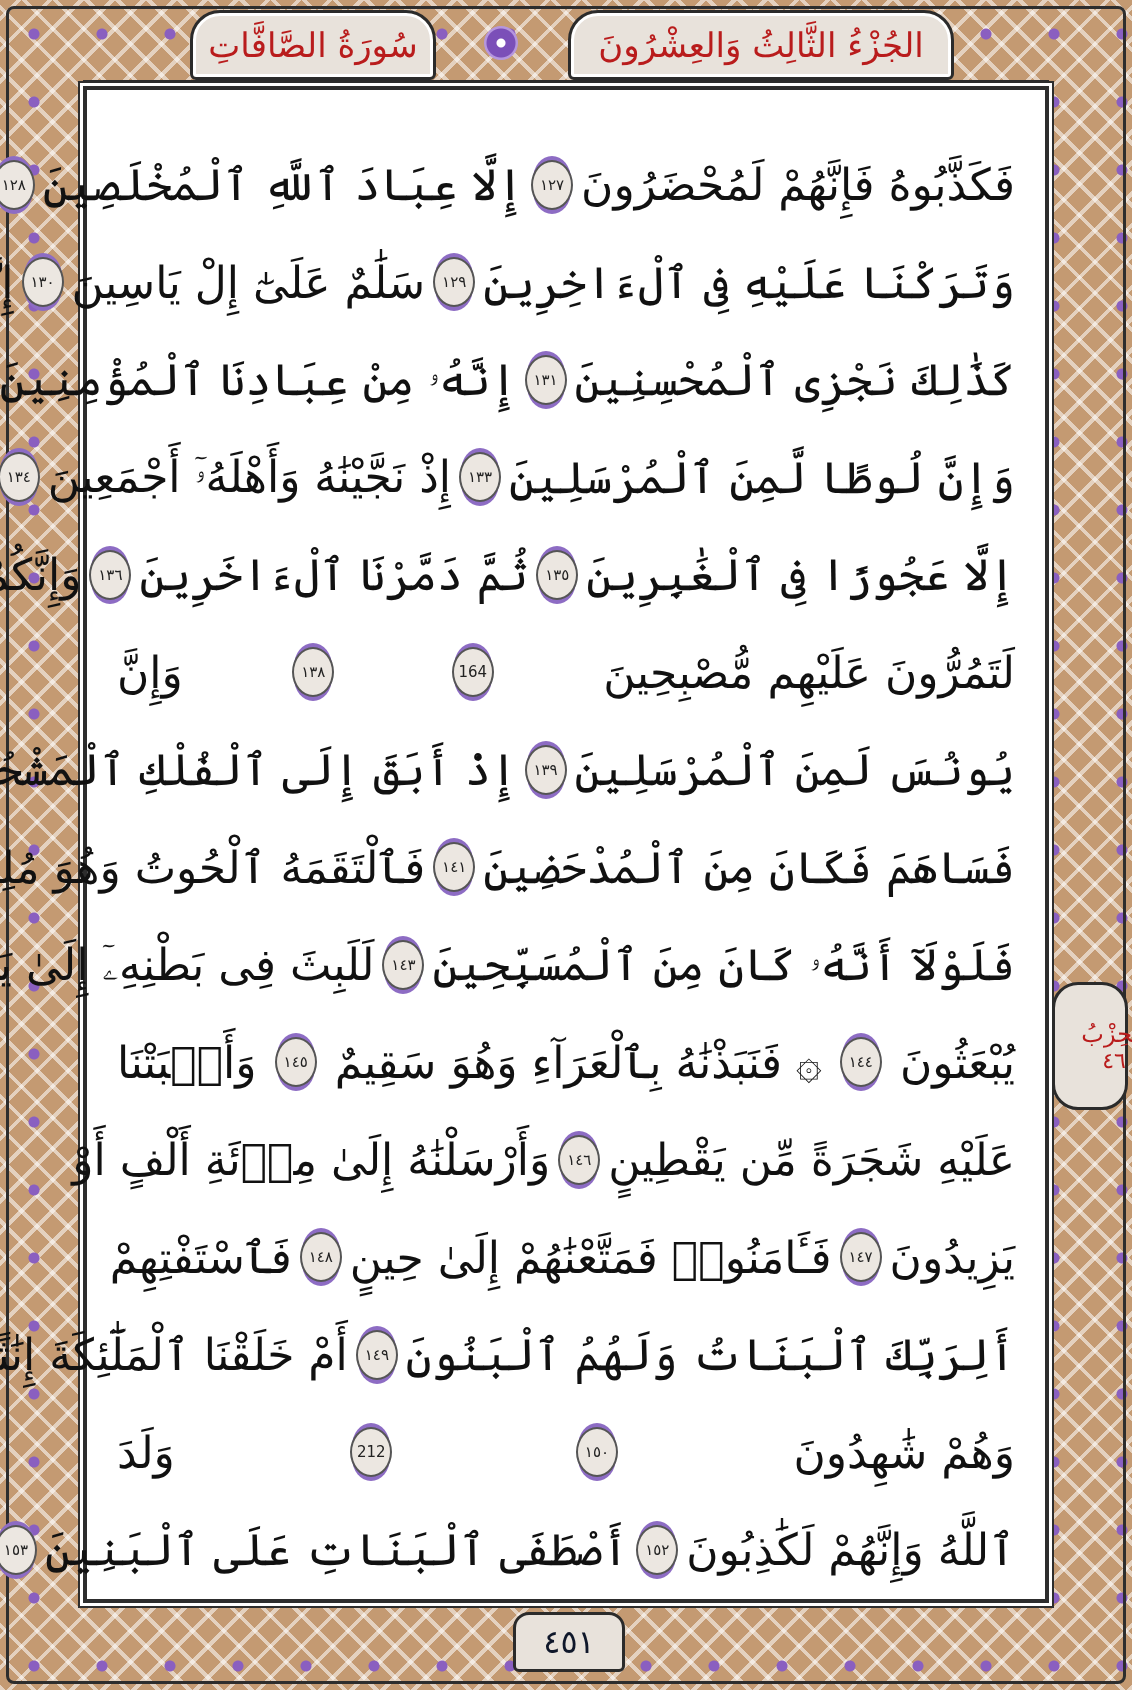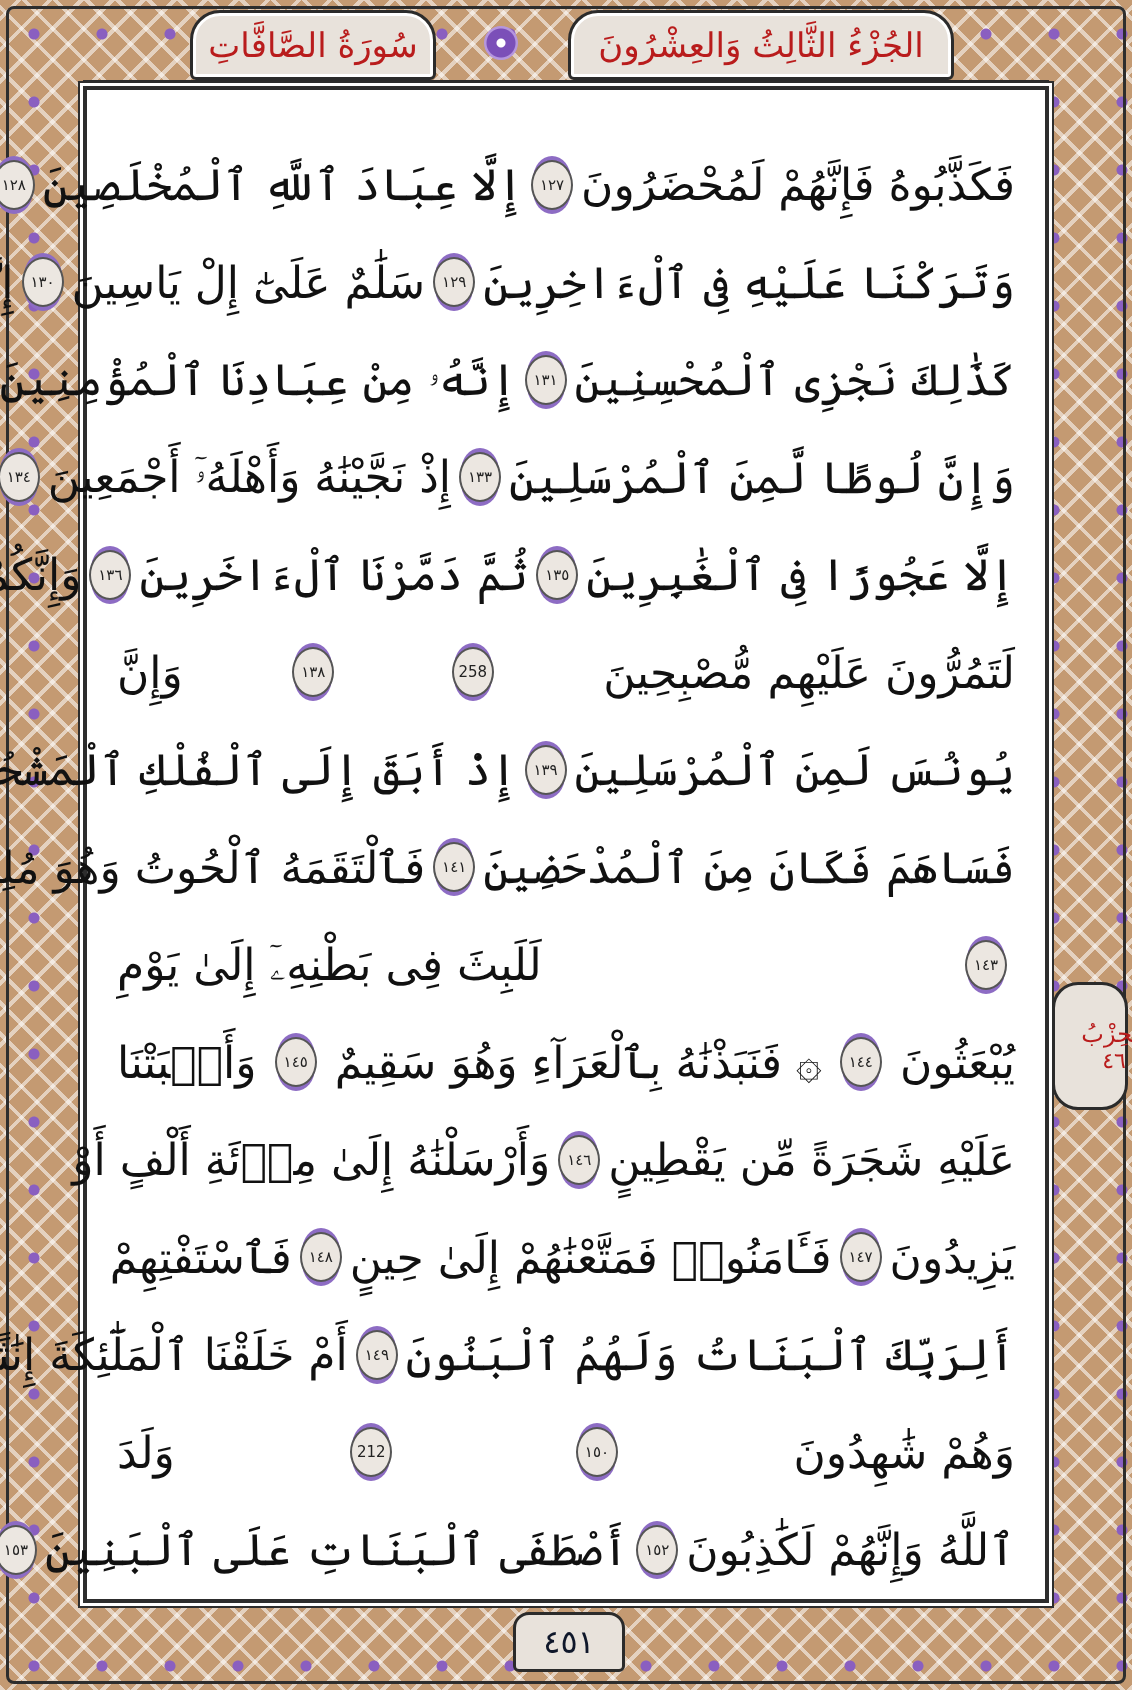--- a/index.html
+++ b/index.html
@@ -87,35 +87,36 @@
       </div>
       <div class="line">
         <span class="seg">إِلَّا عَجُوزًا فِى ٱلْغَٰبِرِينَ</span>
         <span class="ayah">١٣٥</span>
         <span class="seg">ثُمَّ دَمَّرْنَا ٱلْءَاخَرِينَ</span>
         <span class="ayah">١٣٦</span>
         <span class="seg">وَإِنَّكُمْ</span>
       </div>
       <div class="line">
         <span class="seg">لَتَمُرُّونَ عَلَيْهِم مُّصْبِحِينَ</span>
-        <span class="ayah">258</span>
+        <span class="ayah">164</span>
         <span class="ayah">١٣٨</span>
         <span class="seg">وَإِنَّ</span>
       </div>
       <div class="line">
         <span class="seg">يُونُسَ لَمِنَ ٱلْمُرْسَلِينَ</span>
         <span class="ayah">١٣٩</span>
         <span class="seg">إِذْ أَبَقَ إِلَى ٱلْفُلْكِ ٱلْمَشْحُونِ</span>
       </div>
       <div class="line">
         <span class="seg">فَسَاهَمَ فَكَانَ مِنَ ٱلْمُدْحَضِينَ</span>
         <span class="ayah">١٤١</span>
         <span class="seg">فَٱلْتَقَمَهُ ٱلْحُوتُ وَهُوَ مُلِيمٌ</span>
       </div>
       <div class="line">
+        <span class="seg">فَلَوْلَآ أَنَّهُۥ كَانَ مِنَ ٱلْمُسَبِّحِينَ</span>
         <span class="ayah">١٤٣</span>
         <span class="seg">لَلَبِثَ فِى بَطْنِهِۦٓ إِلَىٰ يَوْمِ</span>
       </div>
       <div class="line">
         <span class="seg">يُبْعَثُونَ</span>
         <span class="ayah">١٤٤</span>
         <span class="seg">۞ فَنَبَذْنَٰهُ بِٱلْعَرَآءِ وَهُوَ سَقِيمٌ</span>
         <span class="ayah">١٤٥</span>
         <span class="seg">وَأَنۢبَتْنَا</span>
       </div>

